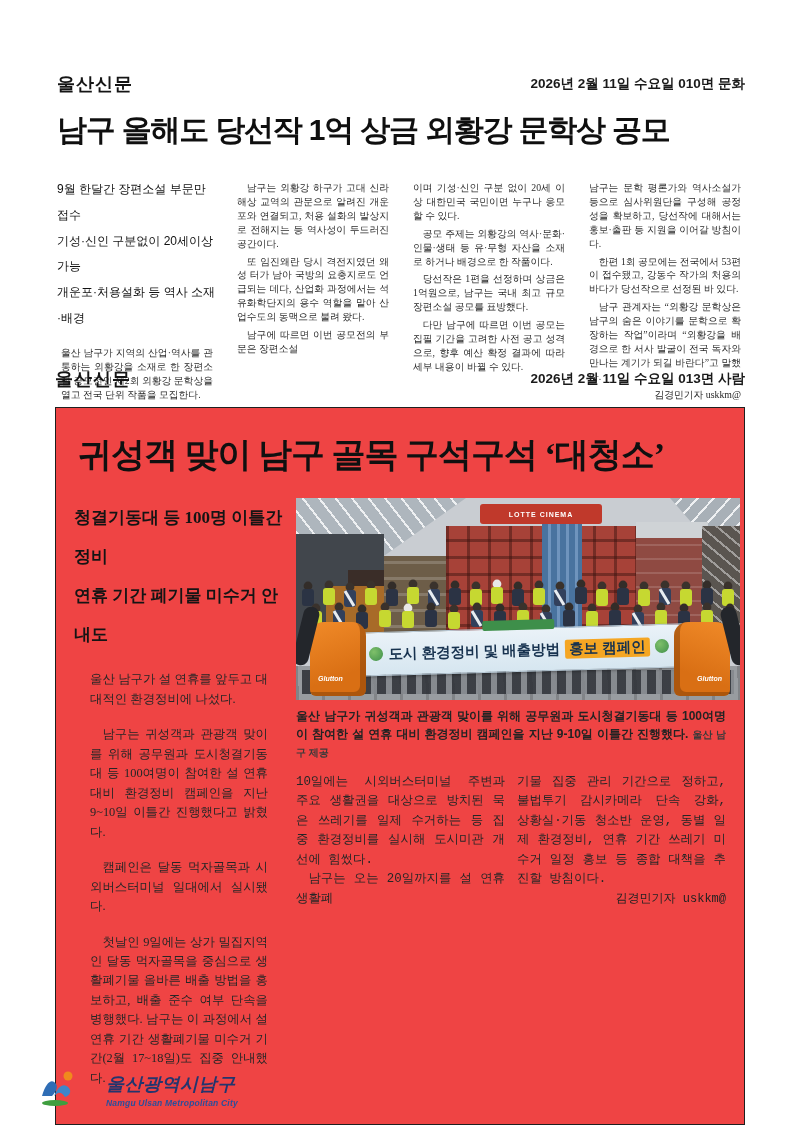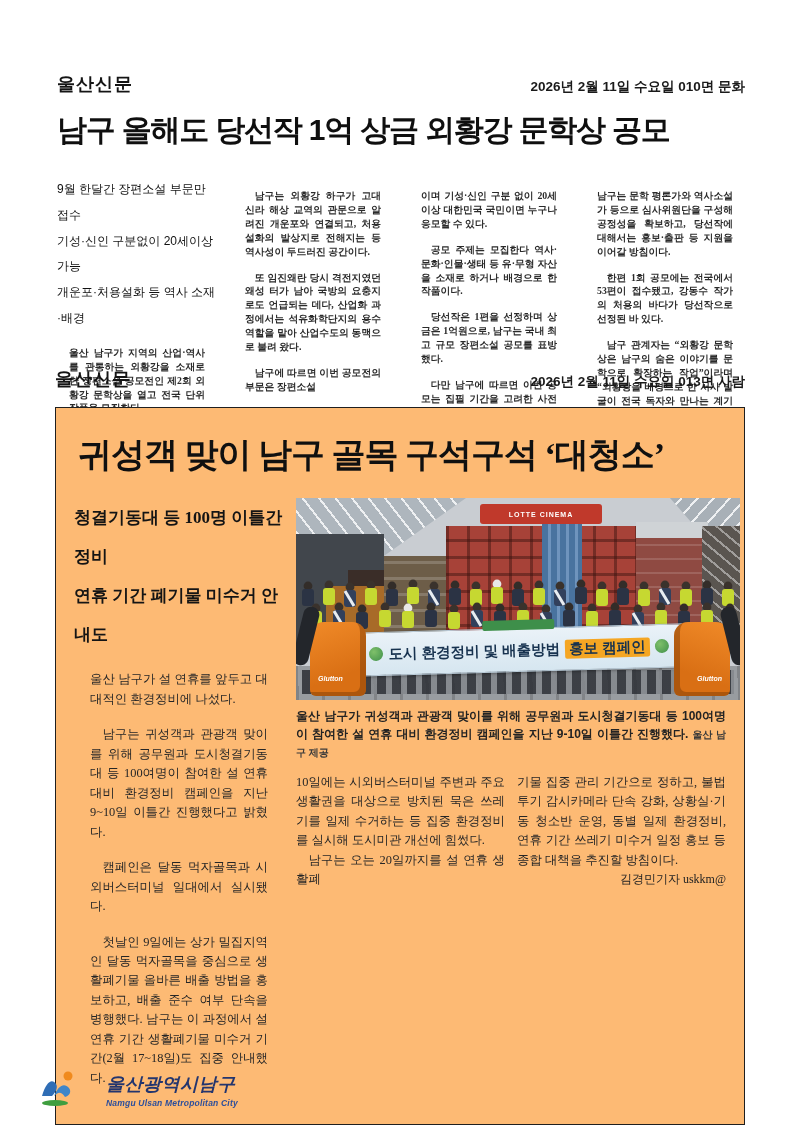--- a/index.html
+++ b/index.html
@@ -1,51 +1,51 @@
 <!DOCTYPE html>
 <html><head>
 <meta charset="utf-8">
 <style>
   html,body{margin:0;padding:0;background:#e9e9e9;}
   .page{position:relative;width:800px;height:1132px;background:#ffffff;margin:0 auto;overflow:hidden;
         font-family:"Liberation Sans",sans-serif;color:#1d1d1d;}
   .sans{font-family:"Liberation Sans",sans-serif;}
 
   
-  .mast-row{display:flex;justify-content:space-between;align-items:flex-end;}
+  .mast-row{display:flex;justify-content:space-between;align-items:center;}
   .masthead{font-size:18px;font-weight:800;letter-spacing:1px;color:#141414;}
   .dateline{font-size:13.5px;font-weight:700;color:#1a1a1a;}
 
   
   .a1{position:absolute;left:57px;top:72px;width:688px;}
   .a1-headline{margin-top:14px;font-size:30px;font-weight:800;letter-spacing:-1.2px;color:#0f0f0f;white-space:nowrap;}
   .a1-cols{display:flex;gap:16px;margin-top:26px;}
   .a1-col{width:160px;font-family:"Liberation Serif",serif;font-size:9.8px;line-height:1.42;color:#2b2b2b;text-align:justify;}
-  .a1-col p{margin:12px;text-indent:1em;font-weight:bold;}
+  .a1-col p{margin:4px;text-indent:1em;}
   .a1-col p.noindent{text-indent:0;}
   .a1-subhead{font-weight:400;font-size:12px;line-height:2.15;color:#111;margin-bottom:14px;text-align:left;}
   .a1-byline{margin-top:10px;text-align:right;font-size:9.8px;color:#222;text-indent:0;}
 
   
   .a2{position:absolute;left:55px;top:367px;width:690px;}
-  .a2-box{margin-top:16px;border:1.5px solid #1f1f1f;padding:16px 18px 20px 18px;background:#fdba74;}
+  .a2-box{margin-top:16px;border:1.5px solid #1f1f1f;padding:16px 18px 20px 18px;background:#ef4444;}
   .a2-headline{font-family:"Liberation Serif",serif;font-size:34px;font-weight:700;letter-spacing:-1px;
                color:#101010;margin:8px 2px 20px 4px;white-space:nowrap;}
   .a2-body{display:flex;gap:12px;}
   .a2-left{width:210px;flex:0 0 210px;}
   .a2-subhead{font-family:"Liberation Serif",serif;font-weight:700;font-size:17px;line-height:2.3;color:#141414;}
   .a2-left-paras{margin-top:14px;font-family:"Liberation Serif",serif;font-size:12.4px;line-height:1.57;
                  text-align:justify;color:#262626;}
   .a2-left-paras p{margin:16px;text-indent:1em;}
   .a2-left-paras p.noindent{text-indent:0;}
   .a2-right{flex:1;min-width:0;}
   .caption{margin-top:7px;font-size:12px;font-weight:700;line-height:1.5;text-align:justify;color:#232323;}
   .caption .credit{font-size:10px;color:#3a3a3a;}
   .a2-cols{display:flex;gap:12px;margin-top:12px;}
-  .a2-col{width:216px;font-family:Liberation Serif, serif;font-size:12.4px;line-height:1.57;
+  .a2-col{width:216px;font-family:Liberation Mono, monospace;font-size:12.4px;line-height:1.57;
           text-align:justify;color:#262626;}
   .a2-col p{margin:0;text-indent:1em;}
   .a2-col p.noindent{text-indent:0;}
   .a2-byline{text-align:right;font-size:12px;color:#222;margin-top:2px;}
 
   
   .photo{position:relative;width:444px;height:202px;overflow:hidden;background:#c9cdd2;}
   .ph-lattice-l{position:absolute;left:0;top:0;width:170px;height:120px;
      background:repeating-linear-gradient(52deg,#eef0f2 0 2px,#aeb6bd 2px 13px);
      clip-path:polygon(0 0,100% 0,0 100%);}
@@ -117,21 +117,21 @@
         <p class="noindent">울산 남구가 지역의 산업·역사를 관통하는 외황강을 소재로 한 장편소설 공모전인 제2회 외황강 문학상을 열고 전국 단위 작품을 모집한다.</p>
         <p>남구는 외황강을 배경으로 한 서사를 발굴해 지역을 넘어 문화 콘텐츠로 확장하겠다는 취지라고 10일 밝혔다.</p>
       </div>
       <div class="a1-col">
         <p>남구는 외황강 하구가 고대 신라 해상 교역의 관문으로 알려진 개운포와 연결되고, 처용 설화의 발상지로 전해지는 등 역사성이 두드러진 공간이다.</p>
         <p>또 임진왜란 당시 격전지였던 왜성 터가 남아 국방의 요충지로도 언급되는 데다, 산업화 과정에서는 석유화학단지의 용수 역할을 맡아 산업수도의 동맥으로 불려 왔다.</p>
         <p>남구에 따르면 이번 공모전의 부문은 장편소설</p>
       </div>
       <div class="a1-col">
         <p class="noindent">이며 기성·신인 구분 없이 20세 이상 대한민국 국민이면 누구나 응모할 수 있다.</p>
-        <p>공모 주제는 모집한다 역사·문화·인물·생태 등 유·무형 자산을 소재로 하거나 배경으로 한 작품이다.</p>
+        <p>공모 주제는 외황강의 역사·문화·인물·생태 등 유·무형 자산을 소재로 하거나 배경으로 한 작품이다.</p>
         <p>당선작은 1편을 선정하며 상금은 1억원으로, 남구는 국내 최고 규모 장편소설 공모를 표방했다.</p>
         <p>다만 남구에 따르면 이번 공모는 집필 기간을 고려한 사전 공고 성격으로, 향후 예산 확정 결과에 따라 세부 내용이 바뀔 수 있다.</p>
       </div>
       <div class="a1-col">
         <p class="noindent">남구는 문학 평론가와 역사소설가 등으로 심사위원단을 구성해 공정성을 확보하고, 당선작에 대해서는 홍보·출판 등 지원을 이어갈 방침이다.</p>
         <p>한편 1회 공모에는 전국에서 53편이 접수됐고, 강동수 작가의 처용의 바다가 당선작으로 선정된 바 있다.</p>
         <p>남구 관계자는 “외황강 문학상은 남구의 숨은 이야기를 문학으로 확장하는 작업”이라며 “외황강을 배경으로 한 서사 발굴이 전국 독자와 만나는 계기가 되길 바란다”고 말했다.</p>
         <p class="a1-byline">김경민기자 uskkm@</p>
       </div>
     </div>

